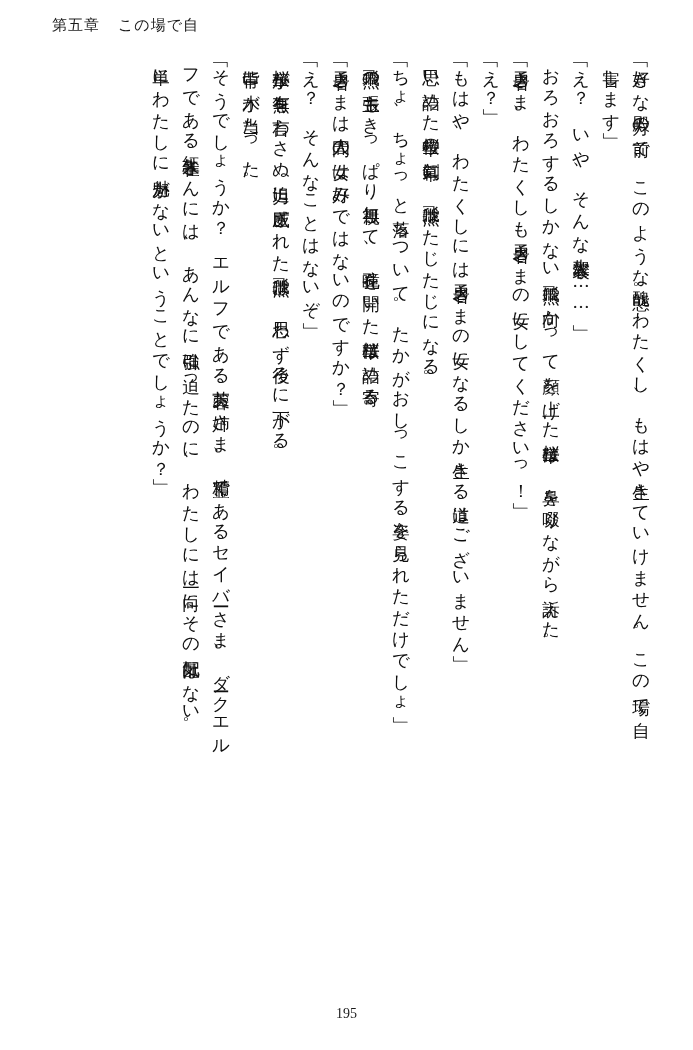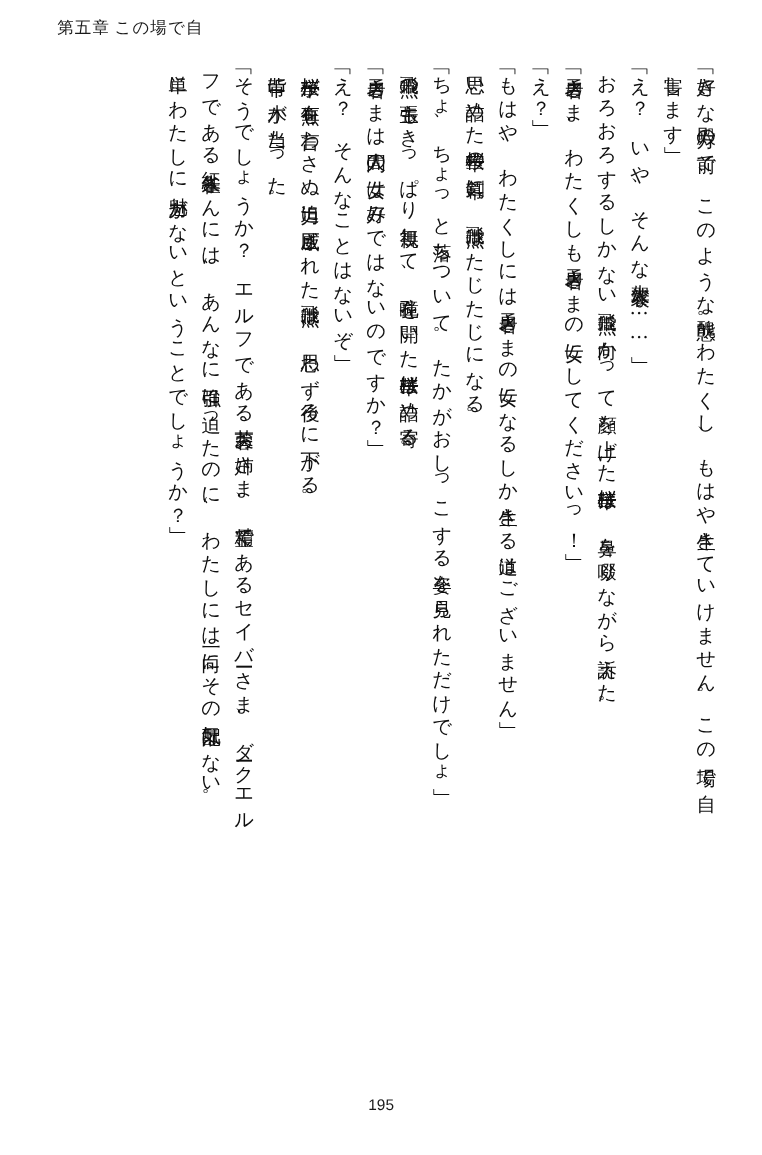--- a/index.html
+++ b/index.html
@@ -29,21 +29,21 @@
   .running-head {
     position: absolute;
     top: 16px;
     left: 52px;
     font-size: 15px;
     letter-spacing: 1px;
     white-space: nowrap;
     color: #1a1a1a;
   }
   .running-head .chap-num {
-    margin-right: 4px;
+    margin-right: 18px;
     text-align: center;
   }
 
   
   .body-area {
     position: absolute;
     top: 56px;
     right: 44px;
     width: 600px;
     height: 930px;
@@ -64,27 +64,27 @@
     margin-left: 0;
     width: 30px;
     flex: 0 0 30px;
     white-space: pre;
     color: #0f0f0f;
     font-family: "DejaVu Serif", "Liberation Serif", serif;
   }
 
   .page-number {
     position: absolute;
-    bottom: 38px;
+    bottom: 28px;
     left: 0;
     width: 693px;
     text-align: center;
     font-size: 14px;
     color: #1a1a1a;
-    font-family: Liberation Sans, sans-serif;
+    font-family: Liberation Serif, serif;
   }
 </style>
 </head>
 <body>
 
 <div class="page">
 
   <div class="running-head">
     <span class="chap-num">第五章</span><span>この場で自</span>
   </div>

